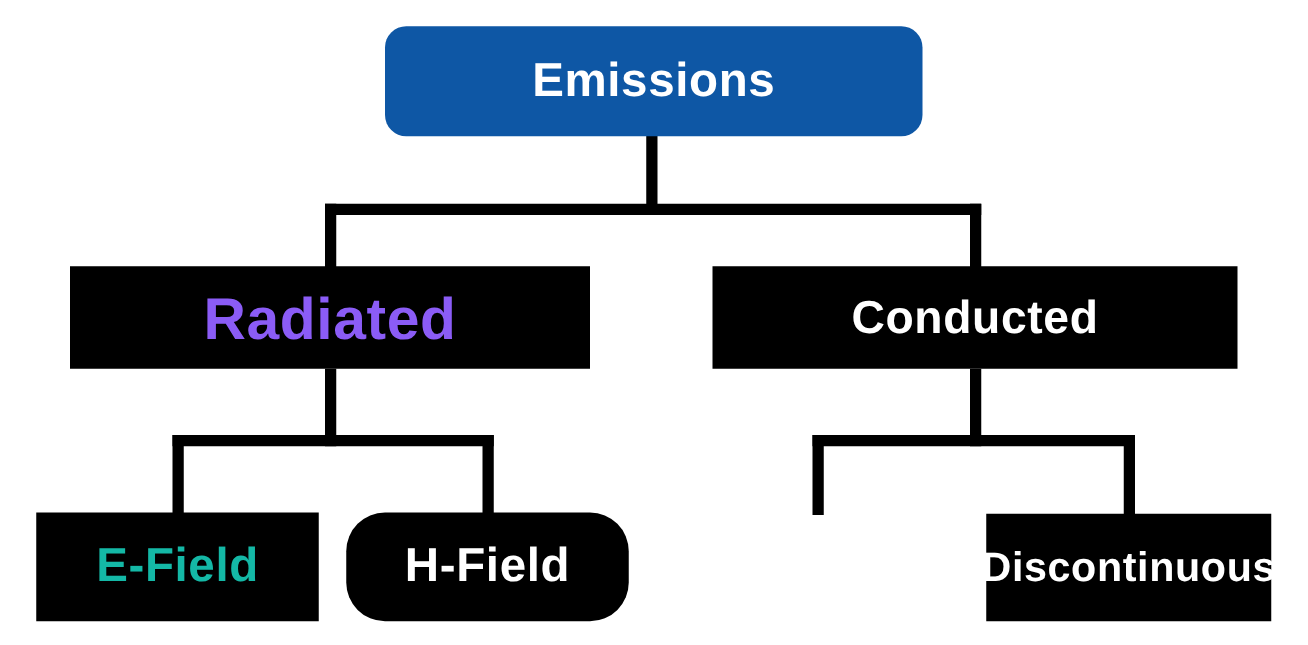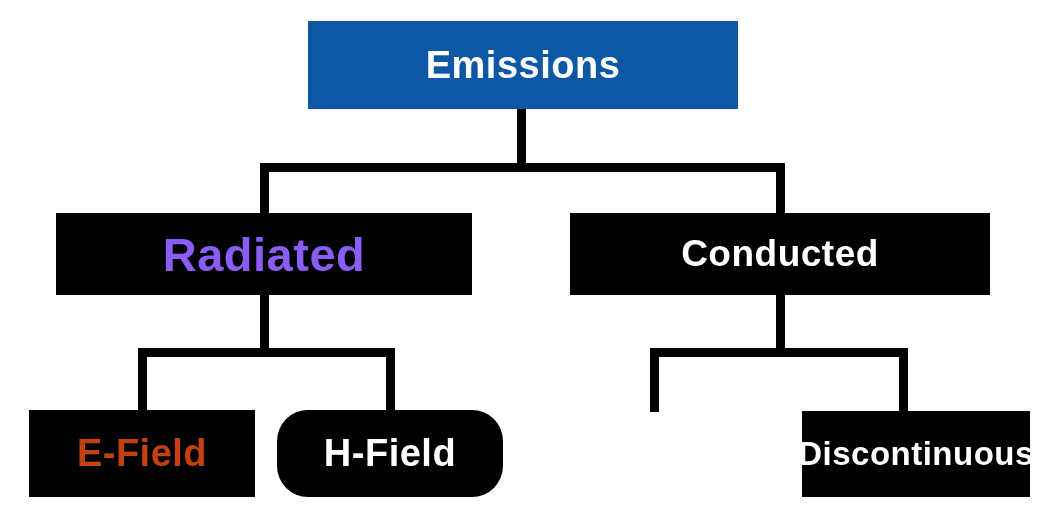--- a/index.html
+++ b/index.html
@@ -25,21 +25,21 @@
     letter-spacing: 0.5px;
     white-space: nowrap;
     box-sizing: border-box;
   }
   .conn {
     position: absolute;
     background: #000000;
   }
 
   
-  #n-emissions     { left: 308px; top: 21px;  width: 430px; height: 88px; font-size: 38px; }
+  #n-emissions     { left: 308px; top: 21px;  width: 430px; height: 88px; font-size: 38px; border-radius: 17px; }
   #n-radiated      { left: 56px;  top: 213px; width: 416px; height: 82px; font-size: 47px; }
   #n-conducted     { left: 570px; top: 213px; width: 420px; height: 82px; font-size: 37px; }
   #n-e-field       { left: 29px;  top: 410px; width: 226px; height: 87px; font-size: 38px; }
   #n-h-field       { left: 277px; top: 410px; width: 226px; height: 87px; font-size: 38px; border-radius: 31px; }
   #n-continuous    { left: 541px; top: 411px; width: 227px; height: 86px; font-size: 38px; }
   #n-discontinuous { left: 789px; top: 411px; width: 228px; height: 86px; font-size: 33px; }
 
   
   #c-root-stem     { left: 517px; top: 108px; width: 9px;   height: 64px; }
   #c-root-bar      { left: 260px; top: 163px; width: 525px; height: 9px;  }
@@ -75,20 +75,20 @@
   <div class="conn" id="c-con-bar" style="background: rgb(0, 0, 0);"></div>
   <div class="conn" id="c-con-drop-l" style="background: rgb(0, 0, 0);"></div>
   <div class="conn" id="c-con-drop-r" style="background: rgb(0, 0, 0);"></div>
 
   <div class="node" id="n-emissions" style="background: rgb(14, 87, 165); color: rgb(255, 255, 255);">Emissions</div>
 
   <div class="node" id="n-radiated" style="background: rgb(0, 0, 0); color: #8b5cf6;">Radiated</div>
 
   <div class="node" id="n-conducted" style="background: rgb(0, 0, 0); color: rgb(255, 255, 255);">Conducted</div>
 
-  <div class="node" id="n-e-field" style="background: rgb(0, 0, 0); color: #c2410c;">E-Field</div>
+  <div class="node" id="n-e-field" style="background: rgb(0, 0, 0); color: #14b8a6;">E-Field</div>
 
   <div class="node" id="n-h-field" style="background: rgb(0, 0, 0); color: rgb(255, 255, 255);">H-Field</div>
 
 
-  <div class="node" id="n-discontinuous" style="background: rgb(0, 0, 0); color: rgb(255, 255, 255); margin-left: 13px;">Discontinuous</div>
+  <div class="node" id="n-discontinuous" style="background: rgb(0, 0, 0); color: rgb(255, 255, 255);">Discontinuous</div>
 
 </div>
 
 </body></html>

